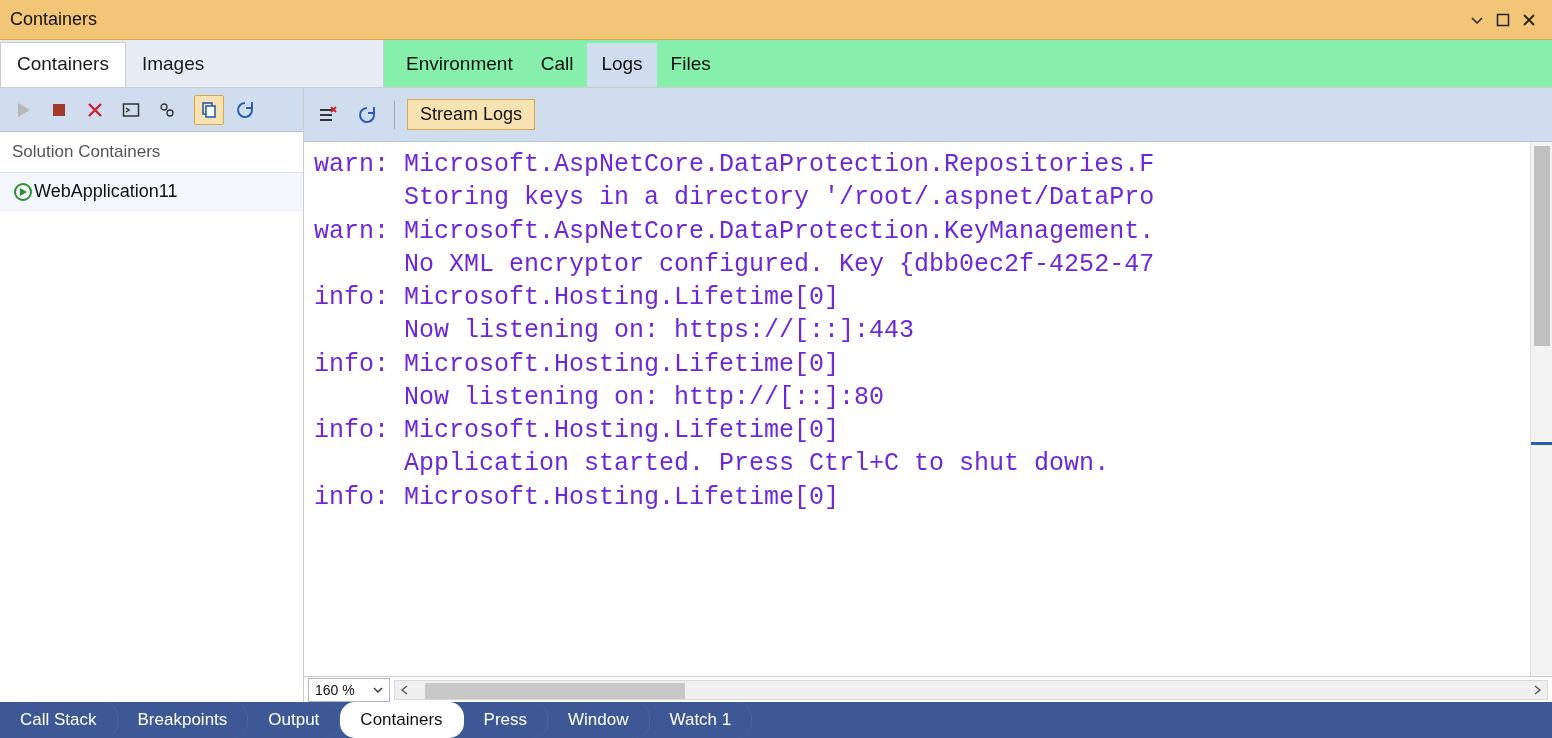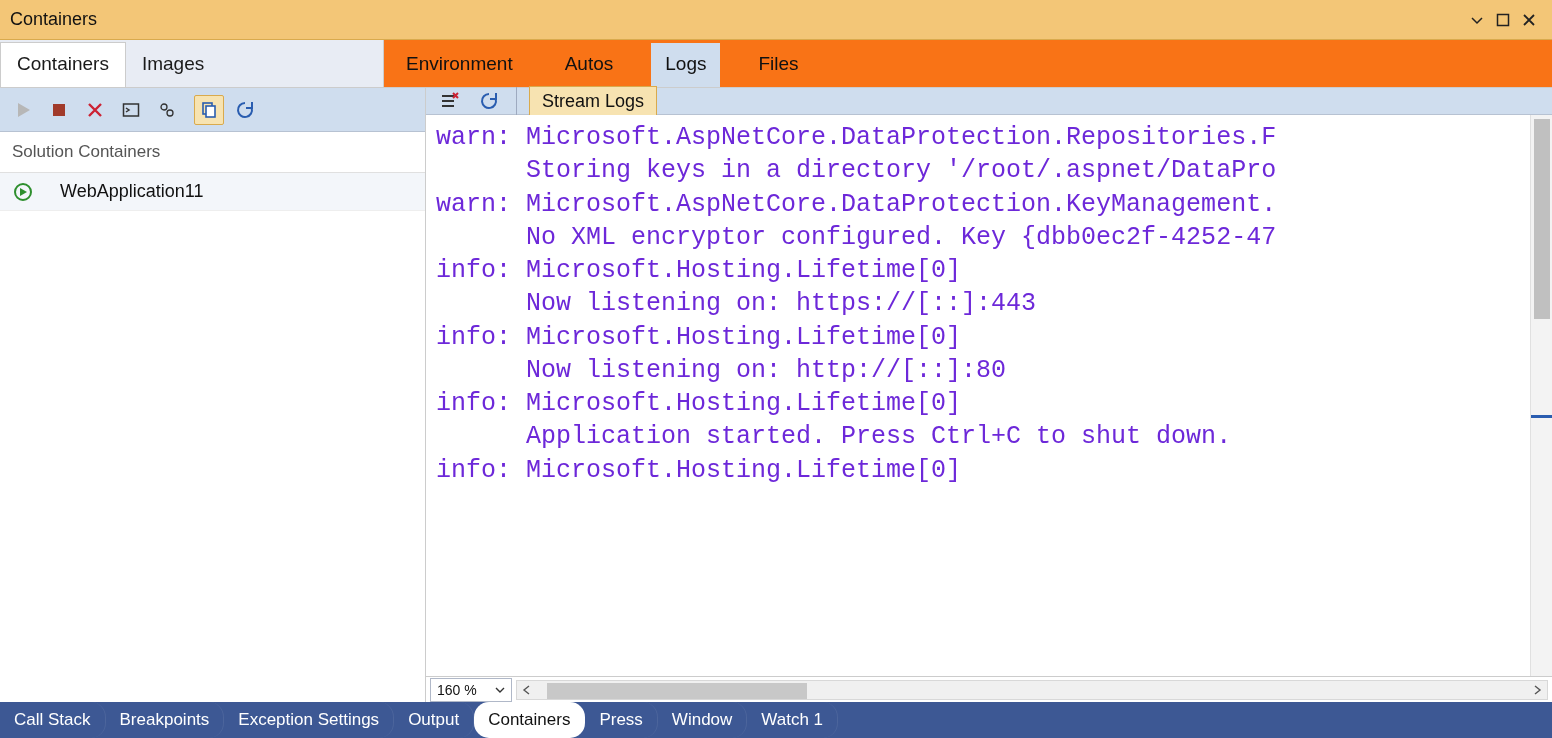--- a/index.html
+++ b/index.html
@@ -10,62 +10,62 @@
   .titlebar-title { font-size:18px; }
   .titlebar-spacer { flex:1; }
   .titlebar-btn { width:26px; height:26px; display:flex; align-items:center; justify-content:center; color:#222; }
   .titlebar-btn svg { width:16px; height:16px; }
 
   
   .upper-row { display:flex; height:48px; background:#fff; border-bottom:1px solid #ccc; }
   .left-tabs { display:flex; align-items:flex-end; background:#e8ecf4; border-right:1px solid #ccc; width:384px; }
   .left-tab { padding:10px 16px 12px; font-size:19px; color:#1a1a1a; cursor:pointer; }
   .left-tab.active { background:#fff; border-top:1px solid #ccc; border-left:1px solid #ccc; border-right:1px solid #ccc; }
-  .content-tabs { display:flex; align-items:flex-end; padding-left:8px; flex:1; background:#f97316;gap:24px; }
+  .content-tabs { display:flex; align-items:flex-end; padding-left:8px; flex:1; background:#86efac; }
   .content-tab { padding:10px 14px 12px; font-size:19px; color:#111; cursor:pointer; }
   .content-tab.active { background:#cfddee;margin-top:18px; }
 
   
   .body-split { display:flex; flex:1; min-height:0; }
 
   
-  .left-panel { width:426px; border-right:1px solid #ccc; display:flex; flex-direction:column; background:#fff; }
+  .left-panel { width:304px; border-right:1px solid #ccc; display:flex; flex-direction:column; background:#fff; }
   .left-toolbar { height:44px; background:#cfddee; border-bottom:1px solid #b7c2d2; display:flex; align-items:center; padding:0 8px; gap:6px; }
   .tb-btn { width:30px; height:30px; display:flex; align-items:center; justify-content:center; border-radius:2px;}
   .tb-btn.active { background:#f7e3b1; border:1px solid #d9aa4d; }
   .tb-sep { width:0; }
   .tb-btn svg { width:20px; height:20px; }
   .left-section-label { padding:10px 12px; font-size:17px; color:#555; border-bottom:1px solid #e0e0e0;}
-  .tree-item { display:flex; align-items:center; gap:28px; padding:8px 14px; font-size:18px; color:#111; border-bottom:1px solid #eee; background:#eaf3ff0a;text-align:right; }
+  .tree-item { display:flex; align-items:center; gap:2px; padding:8px 14px; font-size:18px; color:#111; border-bottom:1px solid #eee; background:#eaf3ff0a;text-align:right; }
   .tree-item.selected { background:#f3f6fa; }
   .play-badge { width:18px; height:18px; border-radius:50%; border:2px solid #2e8f2e; display:flex; align-items:center; justify-content:center; }
   .play-badge svg{ width:10px; height:10px; }
 
   
   .right-panel { flex:1; display:flex; flex-direction:column; min-width:0; }
-  .right-toolbar { height:27px; background:#cfddee; border-bottom:1px solid #b7c2d2; display:flex; align-items:center; padding:2px 8px; gap:10px; }
+  .right-toolbar { height:54px; background:#cfddee; border-bottom:1px solid #b7c2d2; display:flex; align-items:center; padding:2px 8px; gap:10px; }
   .right-toolbar .vsep { width:1px; height:28px; background:#9eaac0; margin:0 2px; }
   .stream-logs-btn { background:#f7e3b1; border:1px solid #d9aa4d; padding:4px 12px; font-size:18px; color:#111; }
 
   .logs-area { flex:1; position:relative; overflow:hidden; background:#fff; }
   .logs-text { font-family:"Consolas","Courier New",monospace; font-size:25px; color:#6d28d9; padding:6px 10px; white-space:pre; line-height:1.33; }
   .fake-vscroll { position:absolute; top:0; right:0; bottom:0; width:22px; background:#f3f3f3; border-left:1px solid #e0e0e0; }
   .fake-vscroll .thumb { position:absolute; top:4px; left:3px; width:16px; height:200px; background:#c0c0c0; }
   .fake-vscroll .mark { position:absolute; right:0; left:0; height:3px; background:#2a5db0; top:300px; }
 
   .zoom-row { height:26px; display:flex; align-items:center; border-top:1px solid #ccc; background:#fff; }
   .zoom-select { width:82px; height:24px; border:1px solid #b0b8c8; margin-left:4px; display:flex; align-items:center; justify-content:space-between; padding:0 6px; font-size:14px; color:#111; }
   .zoom-select svg{ width:10px; height:10px; }
   .hscroll { flex:1; height:20px; background:#f0f0f0; border:1px solid #d8d8d8; margin:0 4px; position:relative; display:flex; align-items:center; justify-content:space-between; }
   .hscroll .arrow { width:20px; height:18px; display:flex; align-items:center; justify-content:center; }
   .hscroll .thumb { position:absolute; left:30px; top:2px; height:16px; width:260px; background:#c8c8c8; }
 
   
   .bottom-tabs { height:36px; background:#3d5894; display:flex; align-items:stretch; color:#fff; }
-  .bt-tab { padding:0 14px; display:flex; align-items:center; font-size:17px; cursor:pointer; border-right:1px solid rgba(255,255,255,0.08);border-radius:15px; }
+  .bt-tab { padding:0 20px; display:flex; align-items:center; font-size:17px; cursor:pointer; border-right:1px solid rgba(255,255,255,0.08);border-radius:15px; }
   .bt-tab.active { background:#fff; color:#111; }
 </style>
 </head>
 <body>
 
 <div class="titlebar">
   <span class="titlebar-title">Containers</span>
   <span class="titlebar-spacer"></span>
   <span class="titlebar-btn">
     <svg viewBox="0 0 16 16">
@@ -84,21 +84,21 @@
   </span>
 </div>
 
 <div class="upper-row">
   <div class="left-tabs">
     <div class="left-tab active">Containers</div>
     <div class="left-tab">Images</div>
   </div>
   <div class="content-tabs">
     <div class="content-tab">Environment</div>
-    <div class="content-tab">Autos</div>
+    <div class="content-tab">Call</div>
     <div class="content-tab active">Logs</div>
     <div class="content-tab">Files</div>
   </div>
 </div>
 
 <div class="body-split">
 
   <div class="left-panel">
     <div class="left-toolbar">
       <span class="tb-btn">
@@ -209,19 +209,18 @@
             </svg>
           </span>
       </div>
     </div>
   </div>
 </div>
 
 <div class="bottom-tabs">
   <div class="bt-tab">Call Stack</div>
   <div class="bt-tab">Breakpoints</div>
-  <div class="bt-tab">Exception Settings</div>
   <div class="bt-tab">Output</div>
   <div class="bt-tab active">Containers</div>
   <div class="bt-tab">Press</div>
   <div class="bt-tab">Window</div>
   <div class="bt-tab">Watch 1</div>
 </div>
 
 </body></html>

